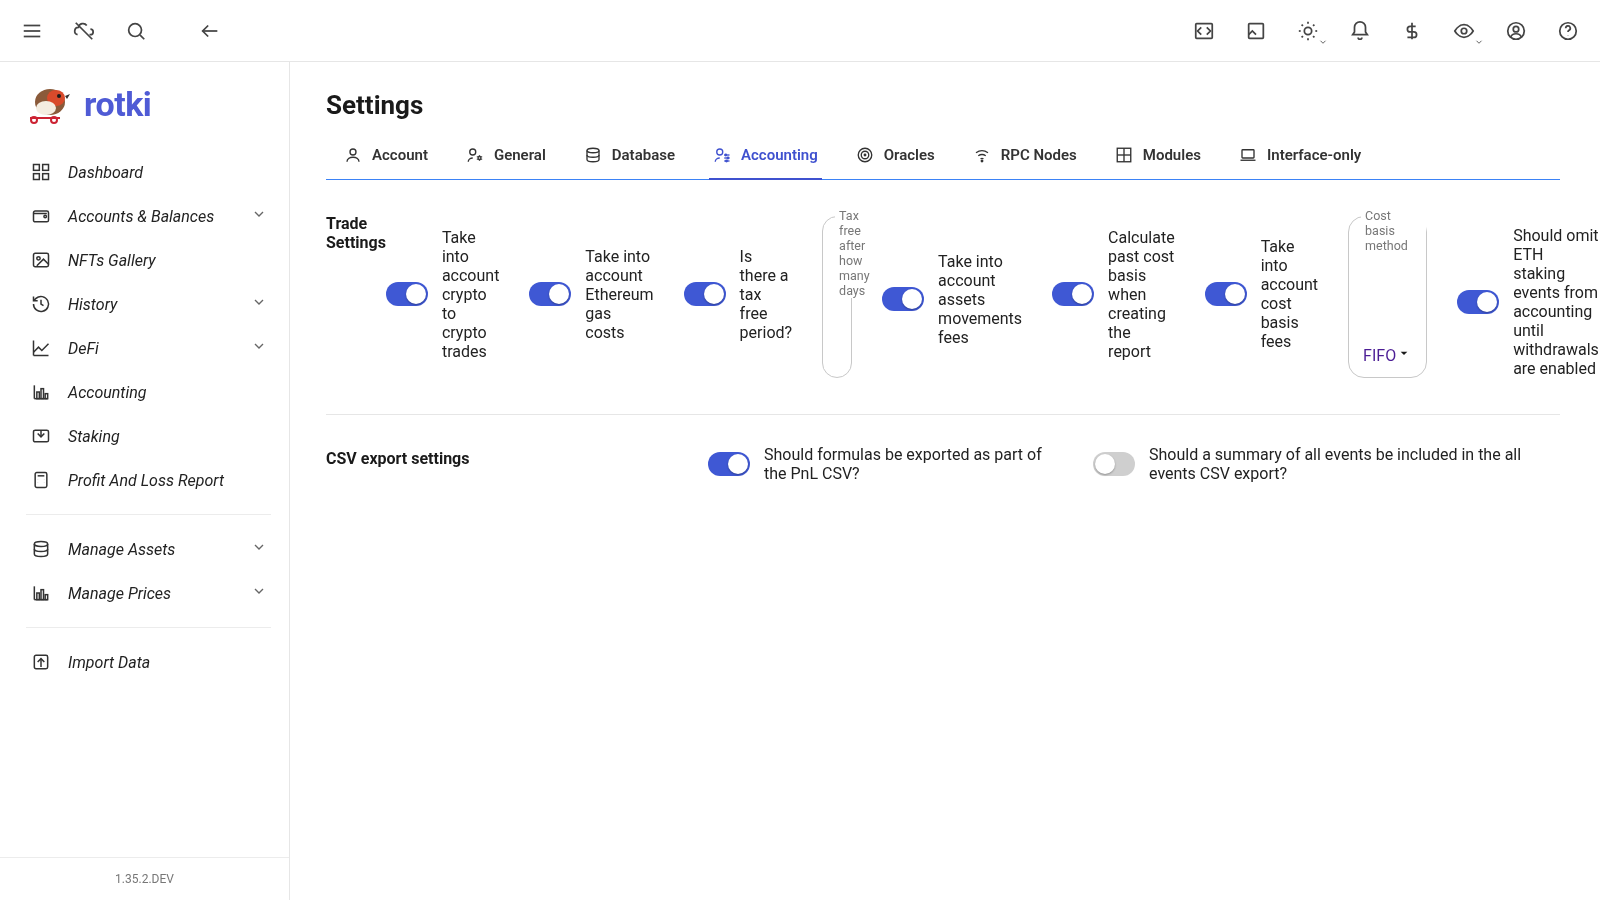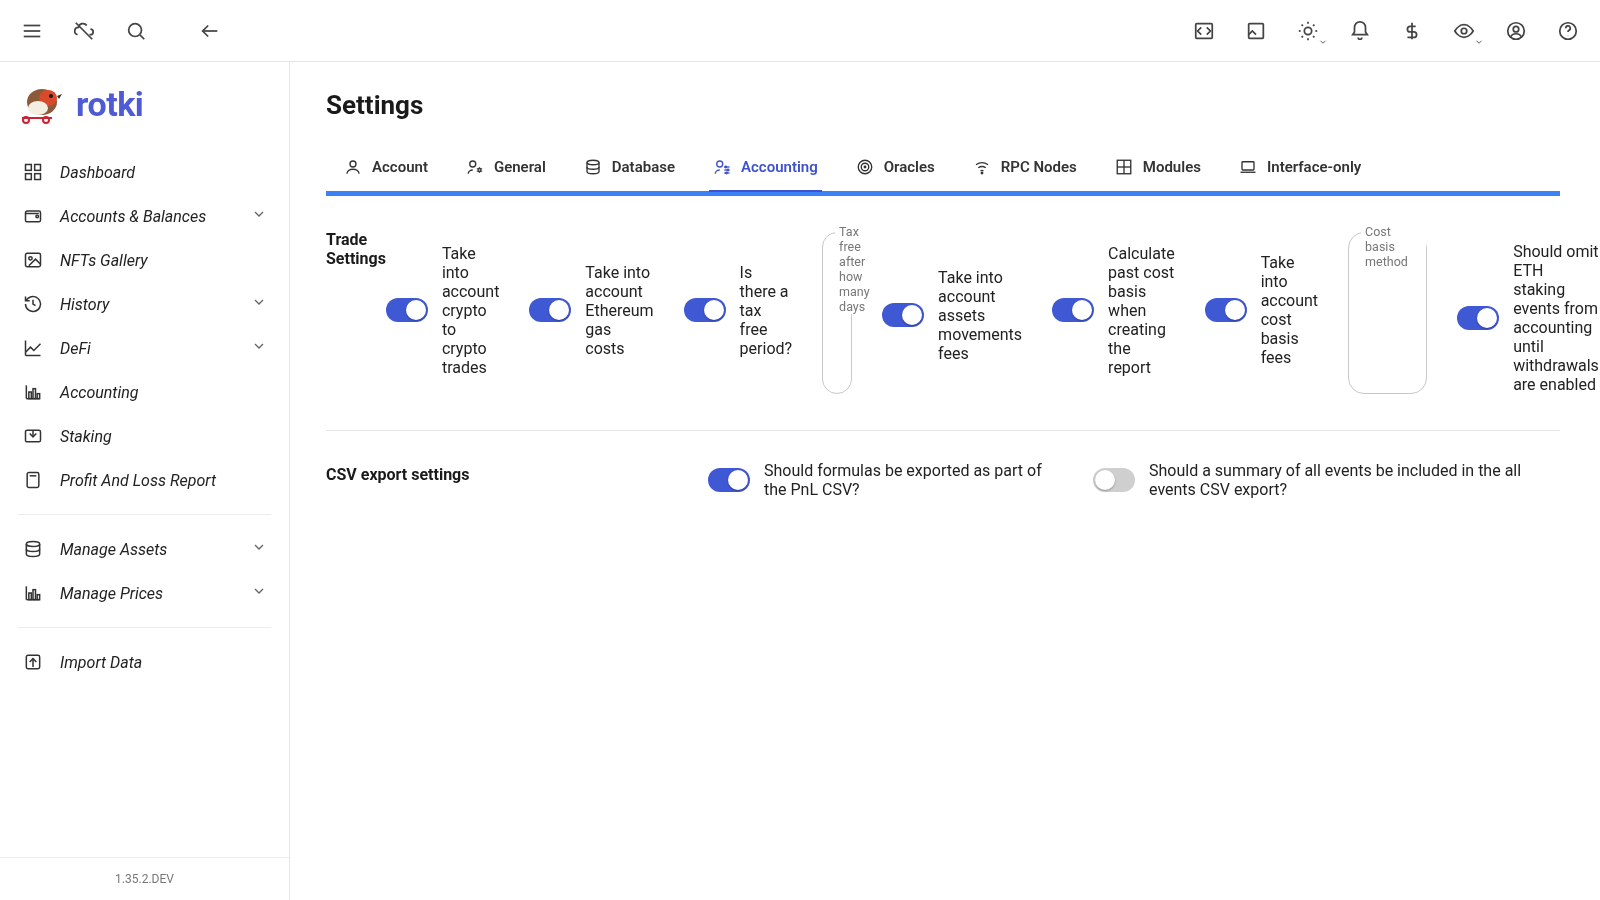--- a/index.html
+++ b/index.html
@@ -5,52 +5,52 @@
 * { box-sizing: border-box; margin: 0; padding: 0; }
 body { font-family: -apple-system, BlinkMacSystemFont, "Segoe UI", Roboto, Helvetica, Arial, sans-serif; background: #fff; color: #1a1a1a; width: 1600px; height: 900px; overflow: hidden; }
 .topbar { display: flex; align-items: center; justify-content: space-between; height: 62px; padding: 0 18px; border-bottom: 1px solid #e6e6e6; }
 .topbar-left, .topbar-right { display: flex; align-items: center; gap: 24px; }
 .icon-btn { width: 28px; height: 28px; display: flex; align-items: center; justify-content: center; color: #444; cursor: pointer; position: relative; }
 .icon-btn svg { width: 22px; height: 22px; stroke: currentColor; fill: none; stroke-width: 1.9; }
 .chev-down { position: absolute; bottom: -6px; right: -6px; }
 .chev-down svg { width: 10px; height: 10px; stroke-width: 2; }
 .shell { display: flex; height: calc(900px - 62px); }
 .sidebar { width: 290px; border-right: 1px solid #e6e6e6; display: flex; flex-direction: column; }
-.sidebar-scroll { flex: 1; overflow-y: auto; padding: 18px 12px 12px 12px; }
+.sidebar-scroll { flex: 1; overflow-y: auto; padding: 18px 12px 12px 12px; margin-left: 8px; }
 .brand { display: flex; align-items: center; gap: 14px; padding: 4px 8px 20px 6px; }
 .brand-logo { width: 44px; height: 40px; position: relative; }
 .brand-name { font-size: 34px; font-weight: 700; color: #4f5bd5; letter-spacing: -0.5px; }
 .nav-group { padding: 6px 0; font-style: italic; }
 .nav-divider { height: 1px; background: #ececec; margin: 6px 6px; }
 .nav-item { display: flex; align-items: center; gap: 16px; padding: 11px 10px; border-radius: 6px; cursor: pointer; color: #222; font-size: 16px; }
 .nav-item .nav-icon { width: 22px; height: 22px; display: flex; align-items: center; justify-content: center; }
 .nav-item .nav-icon svg { width: 20px; height: 20px; stroke: #333; fill: none; stroke-width: 1.8; }
 .nav-item .chev { margin-left: auto; }
 .nav-item .chev svg { width: 16px; height: 16px; stroke: #666; fill: none; stroke-width: 2; }
 .version-bar { border-top: 1px solid #ececec; text-align: center; font-size: 12px; color: #777; padding: 14px 0; }
 .main { flex: 1; overflow-y: auto; padding: 28px 40px 40px 36px; }
-.page-title { font-size: 26px; font-weight: 700; margin-bottom: 28px; }
-.tabs { display: flex; gap: 30px; border-bottom: 5px solid #3b82f6; margin-bottom: 30px; padding-left: 14px; }
+.page-title { font-size: 26px; font-weight: 700; margin-bottom: 16px; }
+.tabs { display: flex; gap: 30px; border-bottom: 1px solid #3b82f6; margin-bottom: 30px; padding-left: 14px; }
 .tab { display: flex; align-items: center; gap: 10px; padding: 10px 4px 14px 4px; font-size: 15px; color: #333; font-weight: 600; cursor: pointer; border-bottom: 2px solid transparent; margin-bottom: -1px; }
 .tab svg { width: 18px; height: 18px; stroke: #333; fill: none; stroke-width: 1.8; }
 .tab.active { color: #3f51cf; border-bottom-color: #3f51cf; }
 .tab.active svg { stroke: #3f51cf; }
 .section { display: flex; margin-bottom: 36px; }
 .section-title { width: 382px; font-size: 16px; font-weight: 700; padding-top: 4px; }
 .section-body { flex: 1; display: flex; gap: 30px; }
 .toggle-row { display: flex; align-items: center; gap: 14px; }
 .toggle { width: 42px; height: 24px; border-radius: 14px; position: relative; cursor: pointer; background: #cfcfcf; flex-shrink: 0; }
 .toggle .knob { position: absolute; top: 2px; left: 2px; width: 20px; height: 20px; background: #fff; border-radius: 50%; box-shadow: 0 1px 2px rgba(0,0,0,0.3); transition: left .15s; }
 .toggle.on { background: #3f58d4; }
 .toggle.on .knob { left: 20px; }
 .toggle-label { font-size: 16px; color: #222; }
 .field { position: relative; border: 1px solid #c8c8c8; border-radius: 16px; padding: 20px 14px 12px 14px; }
 .field-label { position: absolute; top: -9px; left: 12px; background: #fff; padding: 0 4px; font-size: 12.5px; color: #777; }
 .field input, .field .select-value { border: none; outline: none; font-size: 16px; width: 100%; background: transparent; color: #4c1d95; }
-.select { display: flex; align-items: flex-start; justify-content: space-between; }
+.select { display: flex; align-items: flex-end; justify-content: space-between; }
 .select .caret svg { width: 16px; height: 16px; stroke: #444; fill: currentColor; stroke-width: 0; }
 .divider { height: 1px; background: #e6e6e6; margin: 8px 0 30px 0; }
 </style>
 </head>
 <body>
 
 <svg width="0" height="0" style="position:absolute">
   <defs>
     <g id="i-menu">
         <line x1="3" y1="6" x2="21" y2="6"></line>

